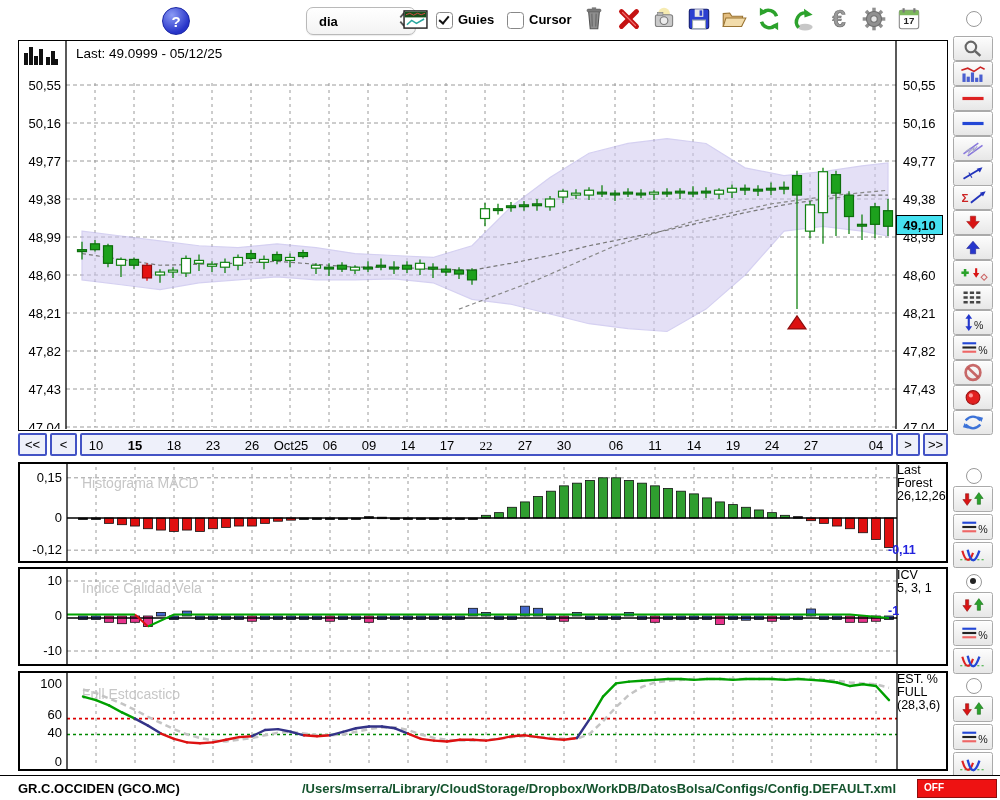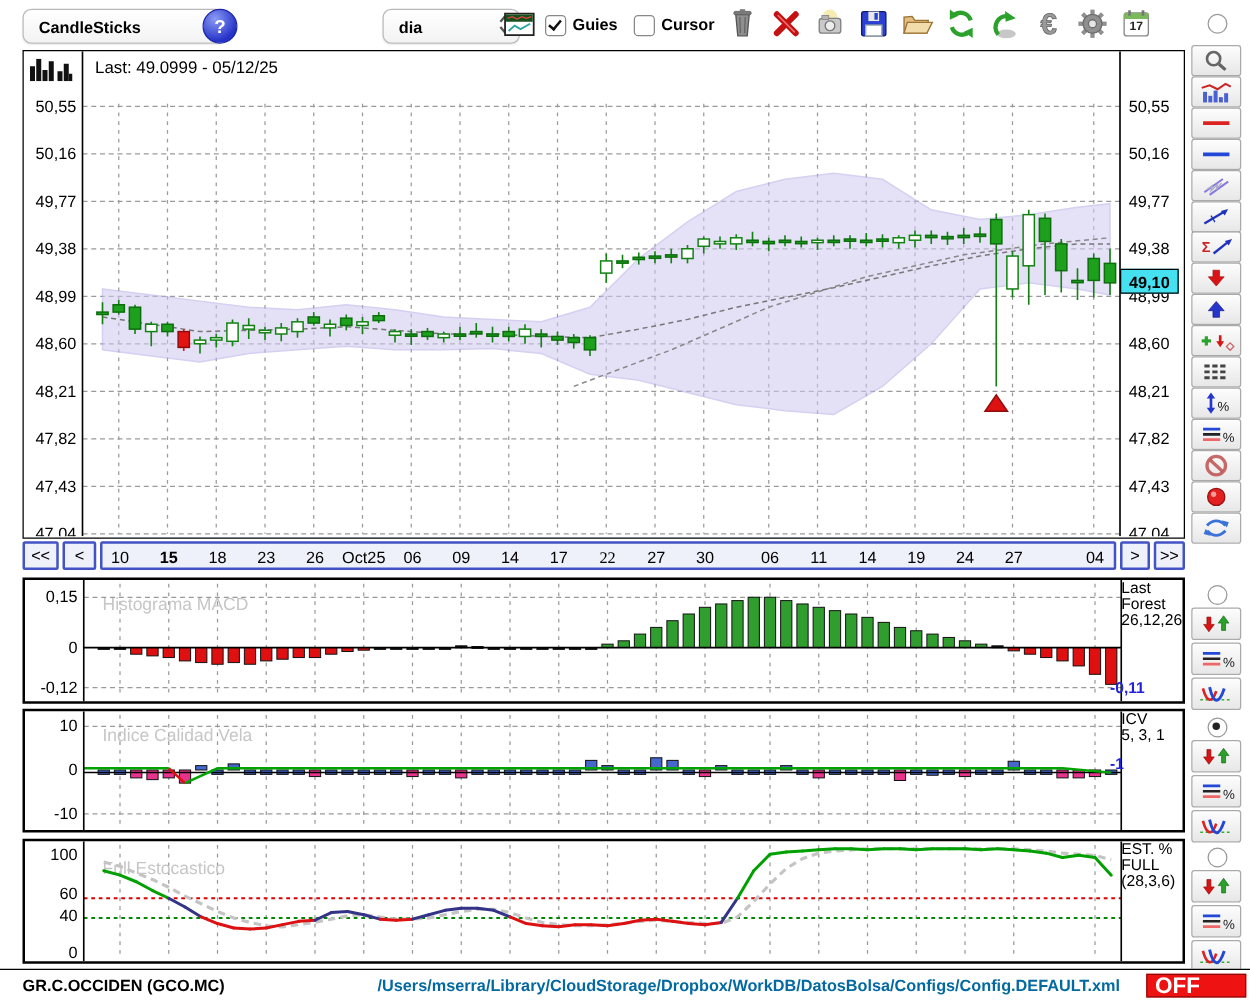--- a/index.html
+++ b/index.html
@@ -47,37 +47,30 @@
   .ptext{position:absolute;left:897px;font-size:12.5px;line-height:13px;}
   .pval{position:absolute;left:888px;font-size:12.5px;font-weight:700;}
   
   .sbtn{position:absolute;left:953px;width:38px;height:23px;border:1px solid #aaa;
         border-radius:2.5px;background:linear-gradient(#fdfdfd,#e7e7e7);
         box-shadow:inset 0 1px 0 #fff;display:flex;align-items:center;justify-content:center;}
   
   .statusbar{position:absolute;left:0;top:775px;width:1000px;height:25px;
              border-top:1.5px solid #000;background:#fff;}
   .ticker{position:absolute;left:18px;top:5px;font-size:13px;font-weight:bold;}
-  .cfgpath{position:absolute;left:302px;top:5px;font-size:13px;font-weight:600;color:#0369a1;}
+  .cfgpath{position:absolute;left:302px;top:5px;font-size:13px;font-weight:600;color:#14532d;}
   .offbtn{position:absolute;left:917px;top:3px;width:80px;height:19px;background:#ee1212;
-          border:1.5px solid #8d0d0d;box-sizing:border-box;color:#fff;font-size:18px;
+          border:1.5px solid #8d0d0d;box-sizing:border-box;color:#fff;font-size:10px;
           font-weight:bold;padding-left:6px;line-height:16px;}
 </style>
 </head>
 <body>
 
 <div id="app">
 
-  <div class="sel" style="left:18px;width:142px;">
-    <span>CandleSticks</span>
-    <span class="chev"><svg width="11" height="17" viewBox="0 0 10 16">
-          <polyline points="2,6 5,2.5 8,6" fill="none" stroke="#555" stroke-width="1.7"></polyline>
-          <polyline points="2,10 5,13.5 8,10" fill="none" stroke="#555" stroke-width="1.7"></polyline>
-        </svg></span>
-  </div>
   <div class="help" style="left:162px;">
     <span>?</span>
   </div>
   <div class="sel" style="left:196px;width:100px;margin-top:35px;">
     <span>3 mesos</span>
     <span class="chev"><svg width="11" height="17" viewBox="0 0 10 16">
           <polyline points="2,6 5,2.5 8,6" fill="none" stroke="#555" stroke-width="1.7"></polyline>
           <polyline points="2,10 5,13.5 8,10" fill="none" stroke="#555" stroke-width="1.7"></polyline>
         </svg></span>
   </div>

